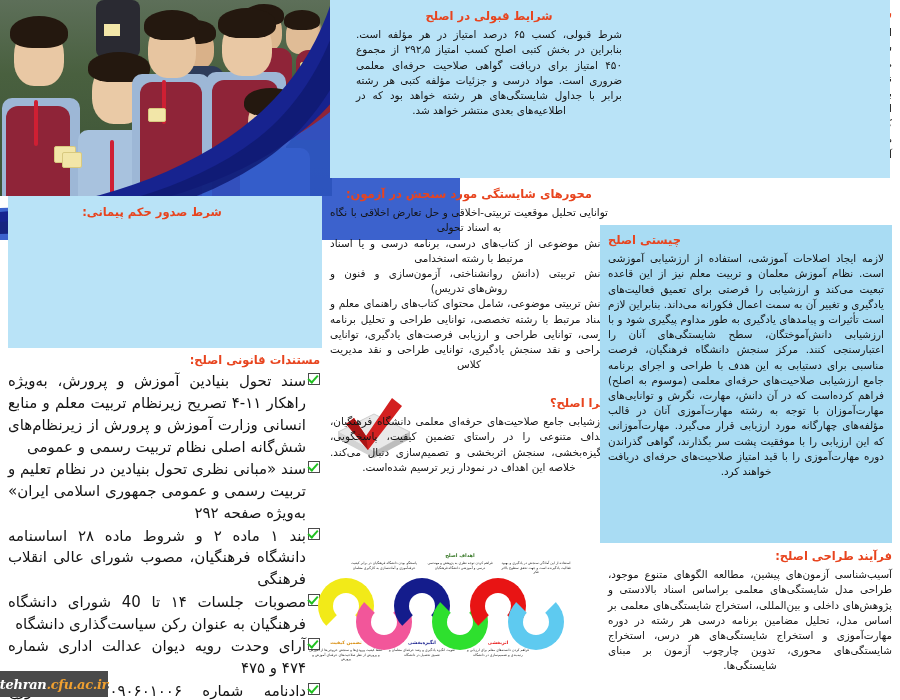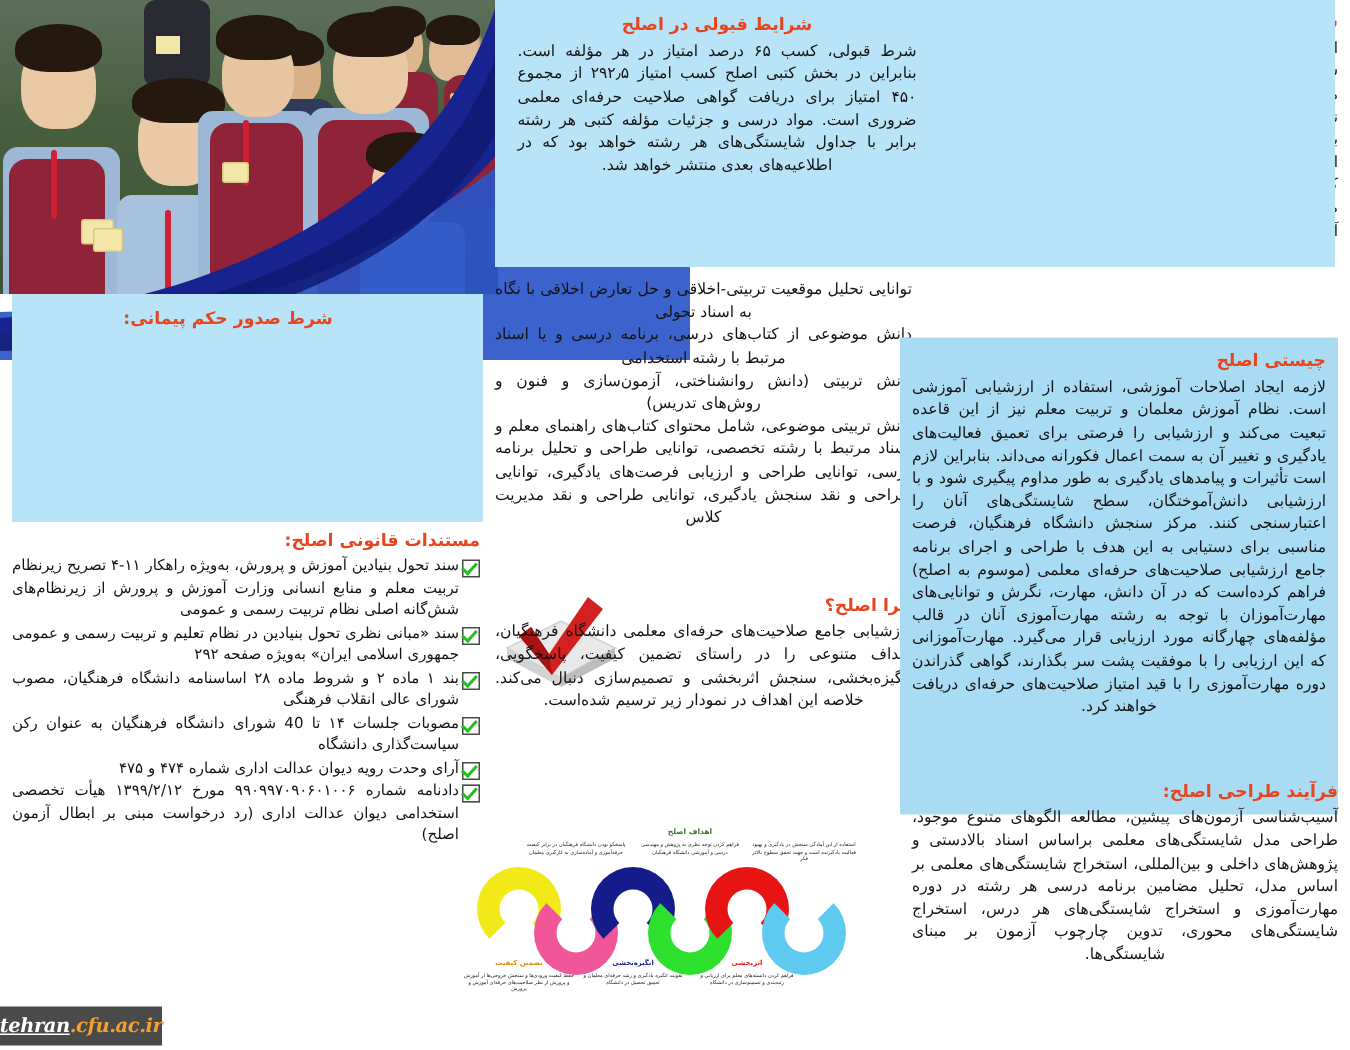--- a/index.html
+++ b/index.html
@@ -52,40 +52,40 @@
   }
   .tx{
     color:#141414;font-size:10.4px;line-height:1.46;text-align:justify;
     text-align-last:center;margin:0;
   }
 
   
   ul.checks{list-style:none;margin:0;padding:0;}
   ul.checks li{
     position:relative;padding-right:14px;margin-bottom:1px;
-    font-size:10px;line-height:1.45;color:#141414;text-align:justify;
+    font-size:15px;line-height:1.45;color:#141414;text-align:justify;
   }
   ul.checks li .ck{
     position:absolute;right:0;top:2px;width:10px;height:10px;
     border:1px solid #4a4a4a;background:#fff;
   }
   ul.checks li .ck:after{
     content:"";position:absolute;left:1px;top:-1px;width:4px;height:8px;
     border:solid #20c020;border-width:0 2.2px 2.2px 0;transform:rotate(42deg);
   }
 
   
   .c-mehvar{left:330px;top:186px;width:278px;}
   .c-chera{left:330px;top:395px;width:278px;}
 
   .stampbox{position:absolute;left:330px;top:392px;width:86px;height:72px;}
 
   
   .c-ekhtesasi{right:8px;top:6px;width:284px;}
-  .c-farayand{right:8px;top:519px;width:284px;margin-left:12px;}
+  .c-farayand{right:8px;top:548px;width:284px;margin-left:12px;}
 
   
   .c-mostanad{left:8px;top:352px;width:312px;}
 
   
   .diagram{position:absolute;left:318px;top:556px;width:284px;height:120px;}
   .diagram .dtitle{
     position:absolute;left:0;right:0;top:-4px;text-align:center;
     color:#3a7a2a;font-size:5px;font-weight:bold;
   }
@@ -100,21 +100,21 @@
   .caplabel{position:absolute;font-size:4.6px;font-weight:bold;width:74px;text-align:center;}
 
   
   .wm{
     position:absolute;left:0;bottom:3px;width:108px;height:26px;
     background:#4a4a4a;display:flex;align-items:center;justify-content:center;
     font-family:"DejaVu Serif","Liberation Serif",serif;
     font-style:italic;font-weight:bold;font-size:13px;letter-spacing:-0.3px;
     direction:ltr;
   }
-  .wm .a{color:#ffffff;text-decoration:underline;}
+  .wm .a{color:#ffffff;}
   .wm .b{color:#f0a030;}
 </style>
 </head>
 <body>
 
 <div class="poster">
 
   <div class="photo">
     <div class="bg"></div>
 
@@ -170,26 +170,27 @@
     <path d="M0,240 L0,222 C110,220 232,190 306,128 C346,94 372,48 384,0 L332,0 C318,44 292,86 254,118 C186,176 86,206 0,212 Z" fill="#17238f"></path>
     <path d="M0,240 L0,234 C96,232 208,206 278,150 C318,118 346,70 360,24 L336,24 C322,66 296,108 258,138 C192,190 88,216 0,222 Z" fill="#0f1a72" opacity="0.85"></path>
   </svg>
 
   <div class="col c-ekhtesasi">
     <div class="hd">شرایط اختصاصی</div>
     <div class="tx">اصلح ۱۳۹۹، ویژه مهارت‌آموزان پذیرفته‌شده در آزمون استخدامی سال ۱۳۹۸ است. ضروری است مهارت‌آموزان پودمان آموزشی و مؤلفه‌های تدریس عملی و فرهنگی را با موفقیت طی کرده و از نظر معاونت آموزشی مجاز به شرکت در آزمون کتبی باشند. بنابراین کسب شرایط نمرات و معدل پودمان‌های آموزشی ضروری است. کلیه مهارت‌آموزانی که در دوره‌های پیشین اصلح شرکت کرده‌اند و کارنامه مرکز سنجش آنان ناتمام اعلام شده است، ضروریست با دریافت مجوز شرکت در فرآیند اصلح از معاونت آموزشی، برای دریافت گواهینامه پایان دوره مهارت‌آموزی در این آزمون شرکت کنند.</div>
   </div>
 
   <div class="panel p-accept"></div>
-  <div class="col" style="left:345px;top:8px;width:266px;">
+  <div class="col" style="left:356px;top:8px;width:266px;">
     <div class="hd" style="text-align:center;">شرایط قبولی در اصلح</div>
     <div class="tx">شرط قبولی، کسب ۶۵ درصد امتیاز در هر مؤلفه است. بنابراین در بخش کتبی اصلح کسب امتیاز ۲۹۲٫۵ از مجموع ۴۵۰ امتیاز برای دریافت گواهی صلاحیت حرفه‌ای معلمی ضروری است. مواد درسی و جزئیات مؤلفه کتبی هر رشته برابر با جداول شایستگی‌های هر رشته خواهد بود که در اطلاعیه‌های بعدی منتشر خواهد شد.</div>
   </div>
 
   <div class="col c-mehvar">
+    <div class="hd" style="text-align:center;">محورهای شایستگی مورد سنجش در آزمون:</div>
     <div class="tx">توانایی تحلیل موقعیت تربیتی-اخلاقی و حل تعارض اخلاقی با نگاه به اسناد تحولی</div>
     <div class="tx">دانش موضوعی از کتاب‌های درسی، برنامه درسی و یا اسناد مرتبط با رشته استخدامی</div>
     <div class="tx">دانش تربیتی (دانش روانشناختی، آزمون‌سازی و فنون و روش‌های تدریس)</div>
     <div class="tx">دانش تربیتی موضوعی، شامل محتوای کتاب‌های راهنمای معلم و اسناد مرتبط با رشته تخصصی، توانایی طراحی و تحلیل برنامه درسی، توانایی طراحی و ارزیابی فرصت‌های یادگیری، توانایی طراحی و نقد سنجش یادگیری، توانایی طراحی و نقد مدیریت کلاس</div>
   </div>
 
   <div class="stampbox">
     <svg viewBox="0 0 86 72" width="86" height="72">
       <polygon points="8,40 44,22 80,40 44,60" fill="#e9e9e9" stroke="#cfcfcf"></polygon>
       <polygon points="8,40 44,60 44,66 8,47" fill="#d3d3d3"></polygon>
@@ -198,21 +199,21 @@
       <path d="M24,26 L36,44 L38,58 L16,32 Z" fill="#a81414"></path>
     </svg>
   </div>
   <div class="col c-chera">
     <div class="hd" style="text-align:right;padding-right:0;">چرا اصلح؟</div>
     <div class="tx">ارزشیابی جامع صلاحیت‌های حرفه‌ای معلمی دانشگاه فرهنگیان، اهداف متنوعی را در راستای تضمین کیفیت، پاسخگویی، انگیزه‌بخشی، سنجش اثربخشی و تصمیم‌سازی دنبال می‌کند. خلاصه این اهداف در نمودار زیر ترسیم شده‌است.</div>
   </div>
 
   <div class="panel p-chisti"></div>
   <div class="col" style="right:16px;top:232px;width:276px;">
-    <div class="hd" style="text-align:right;">چیستی اصلح</div>
+    <div class="hd" style="text-align:left;">چیستی اصلح</div>
     <div class="tx">لازمه ایجاد اصلاحات آموزشی، استفاده از ارزشیابی آموزشی است. نظام آموزش معلمان و تربیت معلم نیز از این قاعده تبعیت می‌کند و ارزشیابی را فرصتی برای تعمیق فعالیت‌های یادگیری و تغییر آن به سمت اعمال فکورانه می‌داند. بنابراین لازم است تأثیرات و پیامدهای یادگیری به طور مداوم پیگیری شود و با ارزشیابی دانش‌آموختگان، سطح شایستگی‌های آنان را اعتبارسنجی کنند. مرکز سنجش دانشگاه فرهنگیان، فرصت مناسبی برای دستیابی به این هدف با طراحی و اجرای برنامه جامع ارزشیابی صلاحیت‌های حرفه‌ای معلمی (موسوم به اصلح) فراهم کرده‌است که در آن دانش، مهارت، نگرش و توانایی‌های مهارت‌آموزان با توجه به رشته مهارت‌آموزی آنان در قالب مؤلفه‌های چهارگانه مورد ارزیابی قرار می‌گیرد. مهارت‌آموزانی که این ارزیابی را با موفقیت پشت سر بگذارند، گواهی گذراندن دوره مهارت‌آموزی را با قید امتیاز صلاحیت‌های حرفه‌ای دریافت خواهند کرد.</div>
   </div>
 
   <div class="col c-farayand">
     <div class="hd" style="text-align:right;">فرآیند طراحی اصلح:</div>
     <div class="tx">آسیب‌شناسی آزمون‌های پیشین، مطالعه الگوهای متنوع موجود، طراحی مدل شایستگی‌های معلمی براساس اسناد بالادستی و پژوهش‌های داخلی و بین‌المللی، استخراج شایستگی‌های معلمی بر اساس مدل، تحلیل مضامین برنامه درسی هر رشته در دوره مهارت‌آموزی و استخراج شایستگی‌های هر درس، استخراج شایستگی‌های محوری، تدوین چارچوب آزمون بر مبنای شایستگی‌ها.</div>
   </div>
 
   <div class="panel p-contract"></div>
   <div class="col" style="left:3px;top:204px;width:298px;">

